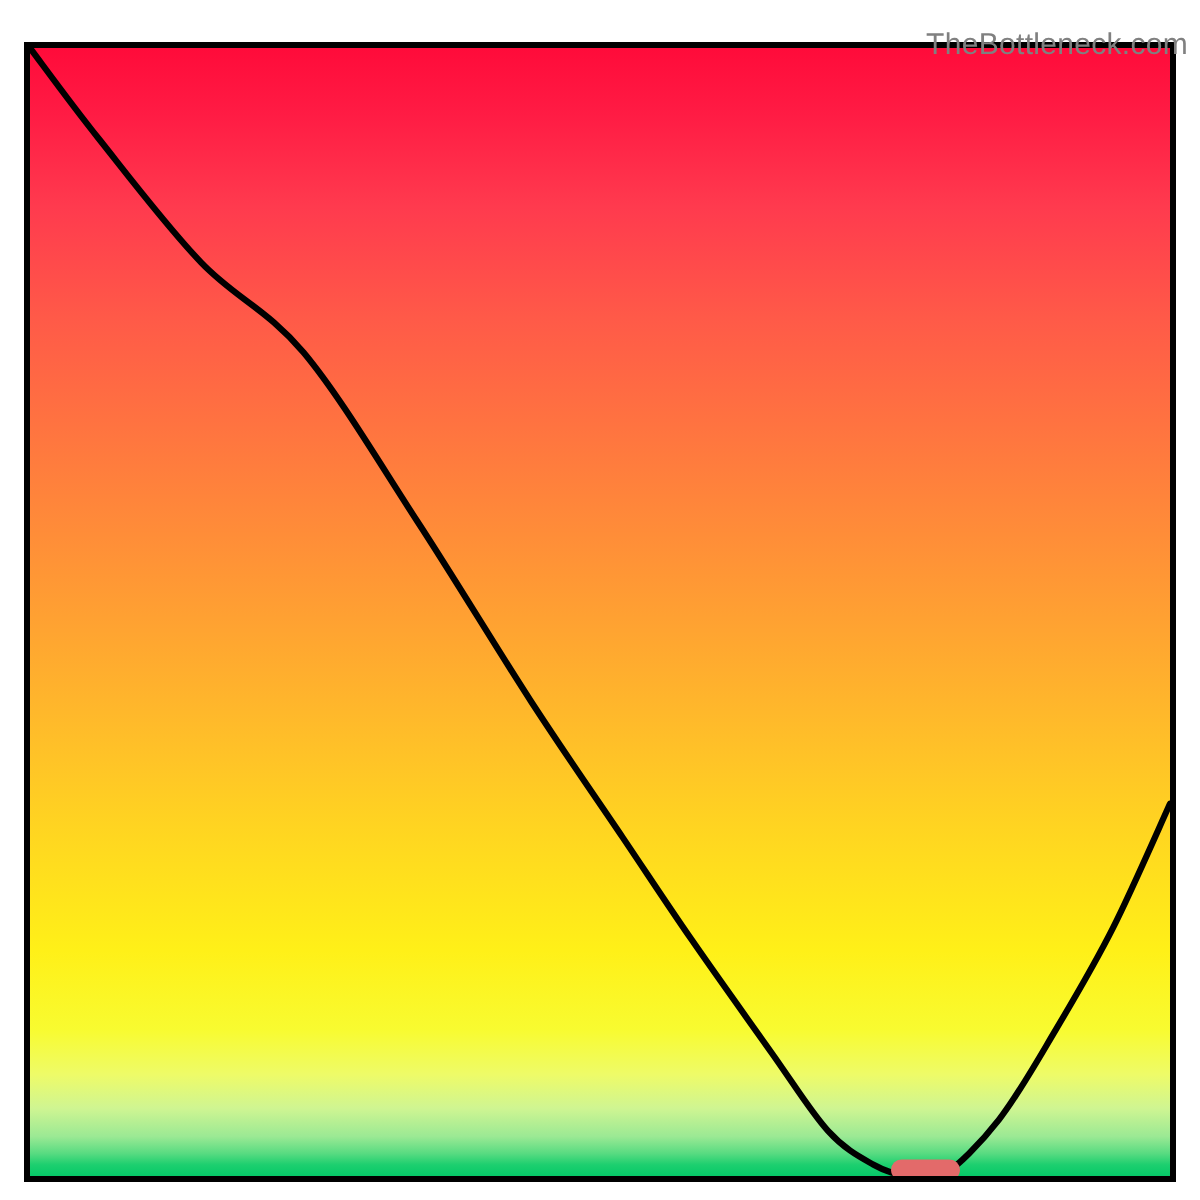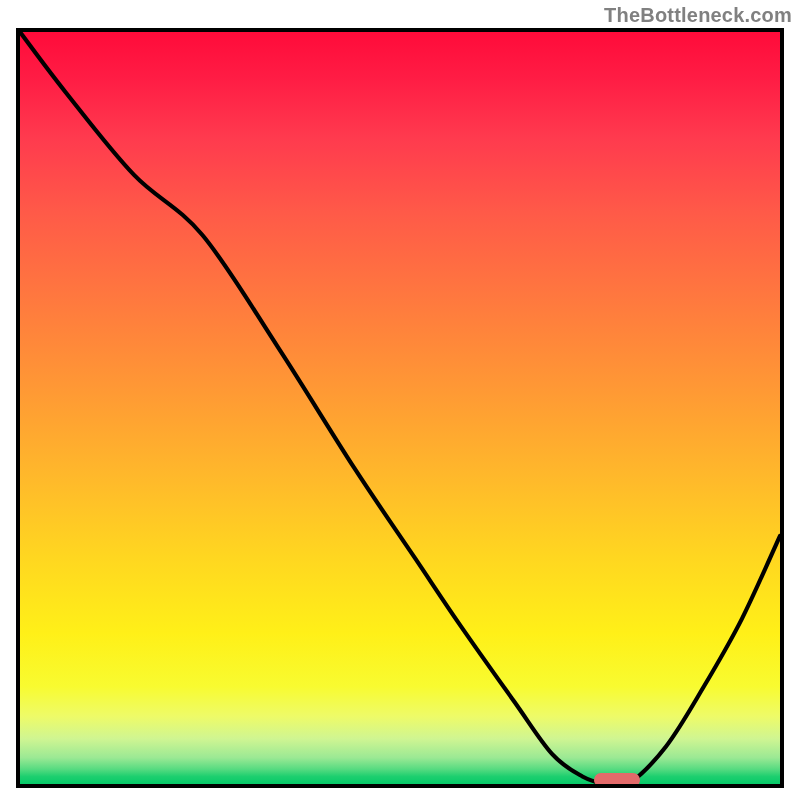--- a/index.html
+++ b/index.html
@@ -5,24 +5,24 @@
   html, body {
     margin: 0;
     padding: 0;
     width: 800px;
     height: 800px;
     background: #ffffff;
     font-family: Arial, Helvetica, sans-serif;
   }
   .watermark {
     position: absolute;
-    top: 4px;
+    top: 19px;
     right: 8px;
     font-size: 20px;
-    font-weight: bold;
+    font-weight: normal;
     color: #808080;
     z-index: 10;
     letter-spacing: 0.2px;
   }
   .frame {
     position: absolute;
     left: 16px;
     top: 28px;
     width: 768px;
     height: 760px;

